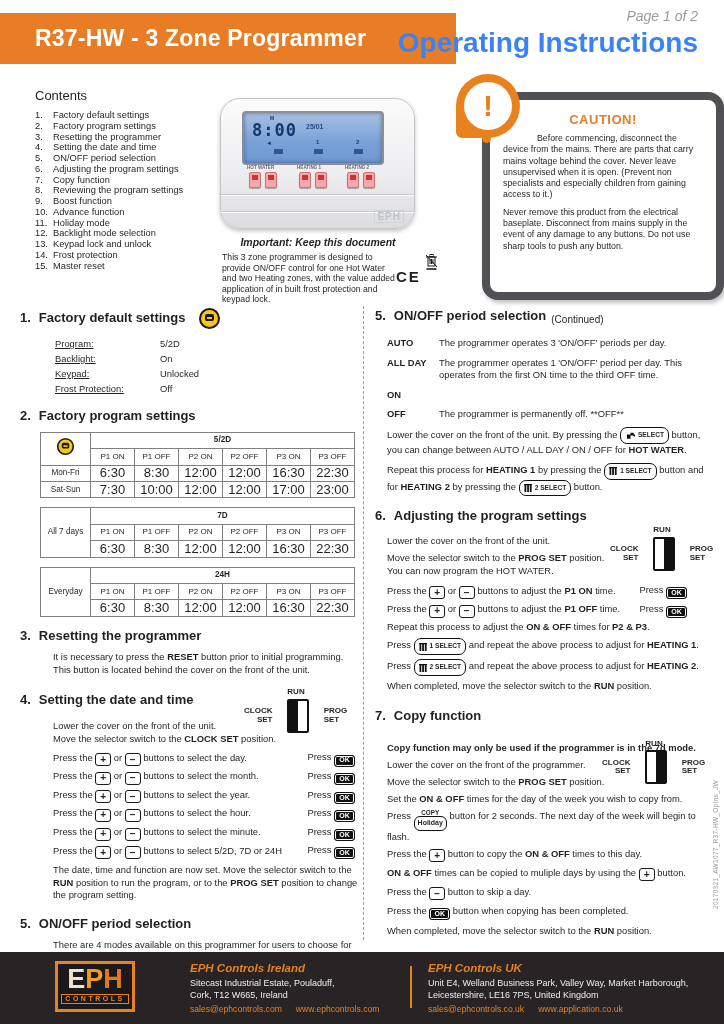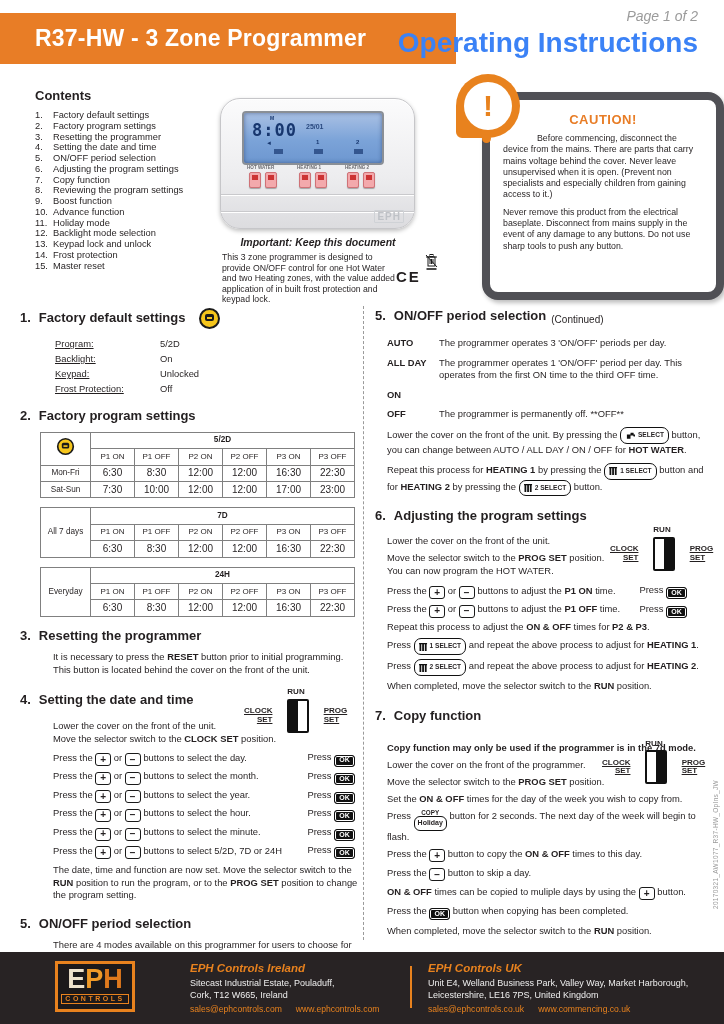--- a/index.html
+++ b/index.html
@@ -9,21 +9,21 @@
 
   
   .hdr-bar{position:absolute;left:0;top:13px;width:456px;height:51px;background:#E87D26;
            display:flex;align-items:center;}
   .hdr-title{color:#fff;font-weight:700;font-size:23px;margin-left:35px;letter-spacing:.2px;}
   .hdr-pagelabel{position:absolute;right:26px;top:8px;font-size:14px;font-style:italic;color:#9b9b9b;}
   .hdr-doctype{position:absolute;right:26px;top:27px;font-size:28px;font-weight:700;color:#3b82f6;}
 
   
   .toc{position:absolute;left:35px;top:88px;width:185px;}
-  .toc-title{font-weight:700;font-size:13px;margin-bottom:7px;}
+  .toc-title{font-weight:400;font-size:13px;margin-bottom:7px;}
   .toc-row{display:flex;font-size:9.3px;line-height:10.75px;}
   .toc-num{width:18px;flex:none;}
 
   
   .device{position:absolute;left:220px;top:98px;width:193px;height:129px;border-radius:20px;
           background:linear-gradient(180deg,#fbfbfc 0%,#ededef 60%,#dcdcdf 100%);
           border:1px solid #c6c6c9;box-shadow:0 2px 4px rgba(0,0,0,.25), inset 0 1px 0 #fff;}
   .lcd{position:absolute;left:21px;top:12px;width:138px;height:50px;border-radius:4px;
        background:linear-gradient(180deg,#a9c0e4 0%,#7ba3d8 55%,#6d97d0 100%);
        border:2px solid #8a8f96;box-shadow:inset 0 0 4px rgba(20,40,90,.5);color:#17366e;}
@@ -78,34 +78,34 @@
   .fd-icon::after{content:"";position:absolute;left:3.5px;top:4px;width:9px;height:7px;background:#1a1a1a;
            border-radius:2px;}
   .fd-icon::before{content:"";position:absolute;left:5.5px;top:7px;width:5px;height:1.8px;background:#f6c61c;z-index:1;}
   .fd-icon.small{transform:scale(.82);}
 
   .s1-rows{margin:9px 0 0 35px;}
   .s1-row{display:flex;margin-bottom:2.6px;}
   .s1-label{width:105px;flex:none;text-decoration:underline;}
 
   table.prog{border-collapse:collapse;margin:0 0 9px 20px;}
-  table.prog td{border:1px solid #808080;text-align:center;font-size:10px;padding:1.5px 2px;
+  table.prog td{border:1px solid #808080;text-align:center;font-size:13px;padding:1.5px 2px;
                 height:11px;box-sizing:border-box;}
   table.prog td.lab{width:50px;font-size:8.2px;}
   table.prog td.mode{font-weight:700;font-size:8.2px;}
   table.prog td.ph{font-size:8px;width:44px;}
   table.prog td.icon-cell{background:#fff;}
 
   .body-ind{margin-left:33px;}
   .sec-block{position:relative;}
 
   
   .switch{position:absolute;width:104px;text-align:center;font-size:8px;font-weight:700;line-height:8.5px;}
   .sw-run{margin-bottom:2px;}
-  .sw-row{display:flex;align-items:center;justify-content:center;gap:15px;text-decoration:underline;}
+  .sw-row{display:flex;align-items:center;justify-content:center;gap:15px;}
   .sw-side{width:34px;}
   .sw-side.l{text-align:right;}
   .sw-side.r{text-align:left;}
   .sw-toggle{width:24px;height:30px;border:2px solid #111;border-radius:2px;display:flex;background:#fff;}
   .sw-toggle .half{flex:1;}
   .sw-toggle.pos-clock .half.a{background:#111;}
   .sw-toggle.pos-prog .half.b{background:#111;}
 
   
   .kbtn{display:inline-flex;align-items:center;justify-content:center;vertical-align:-2px;}
@@ -621,28 +621,28 @@
         <span>Press</span>
         <span class="copybtn"><span class="cl">COPY</span><span class="hp">Holiday</span></span>
         <span>button for 2 seconds.  The next day of the week will begin to flash.</span>
       </p>
       <p class="rcol-line">
         <span>Press the</span>
         <span class="kbtn sq">+</span>
         <span><span> button to copy the </span><span class="b">ON &amp; OFF</span><span> times to this day.</span></span>
       </p>
       <p class="rcol-line">
+        <span><span class="b">ON &amp; OFF</span><span> times can be copied to muliple days by using the </span></span>
+        <span class="kbtn sq">+</span>
+        <span> button.</span>
+      </p>
+      <p class="rcol-line">
         <span>Press the</span>
         <span class="kbtn sq">−</span>
         <span> button to skip a day.</span>
-      </p>
-      <p class="rcol-line">
-        <span><span class="b">ON &amp; OFF</span><span> times can be copied to muliple days by using the </span></span>
-        <span class="kbtn sq">+</span>
-        <span> button.</span>
       </p>
       <p class="rcol-line">
         <span>Press the</span>
         <span class="kbtn ok">OK</span>
         <span> button when copying has been completed.</span>
       </p>
       <p class="rcol-line"><span>When completed, move the selector switch to the </span><span class="b">RUN</span><span> position.</span></p>
     </div>
   </div>
 
@@ -657,17 +657,17 @@
       <div class="f-name">EPH Controls Ireland</div>
       <div class="f-addr">Sitecast Industrial Estate, Pouladuff,</div>
       <div class="f-addr">Cork, T12 W665, Ireland</div>
       <div class="f-links"><span>sales@ephcontrols.com</span><span>www.ephcontrols.com</span></div>
     </div>
     <div class="f-div"></div>
     <div class="f-block" style="left:428px;">
       <div class="f-name">EPH Controls UK</div>
       <div class="f-addr">Unit E4, Welland Business Park, Valley Way, Market Harborough,</div>
       <div class="f-addr">Leicestershire, LE16 7PS, United Kingdom</div>
-      <div class="f-links"><span>sales@ephcontrols.co.uk</span><span>www.commencing.co.uk</span></div>
+      <div class="f-links"><span>sales@ephcontrols.co.uk</span><span>www.application.co.uk</span></div>
     </div>
   </div>
 
 </div>
 
 </body></html>

